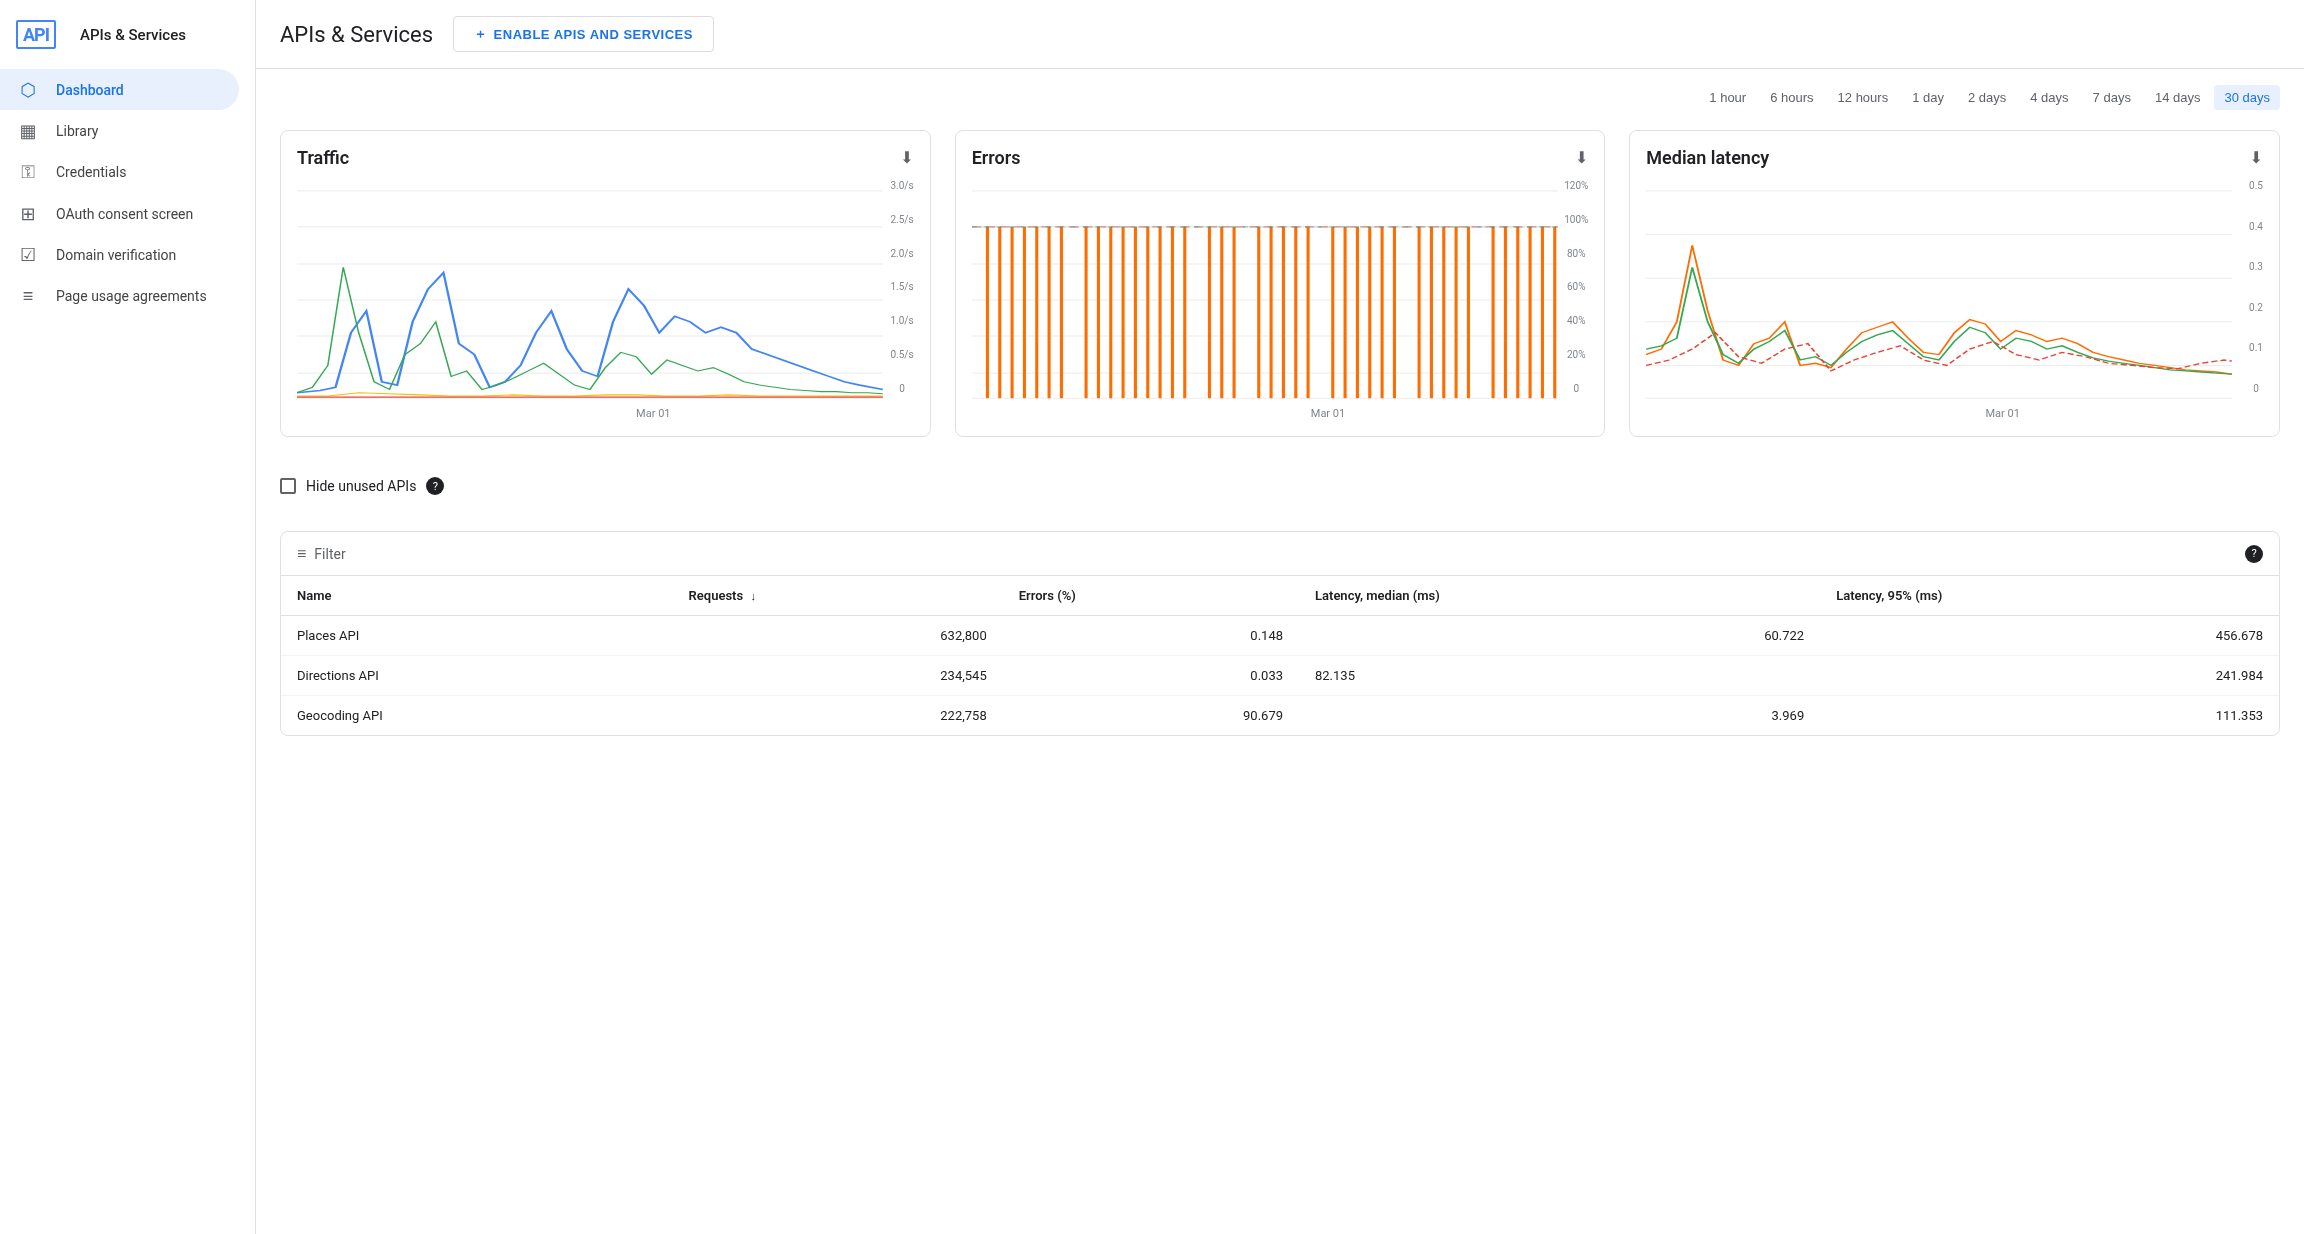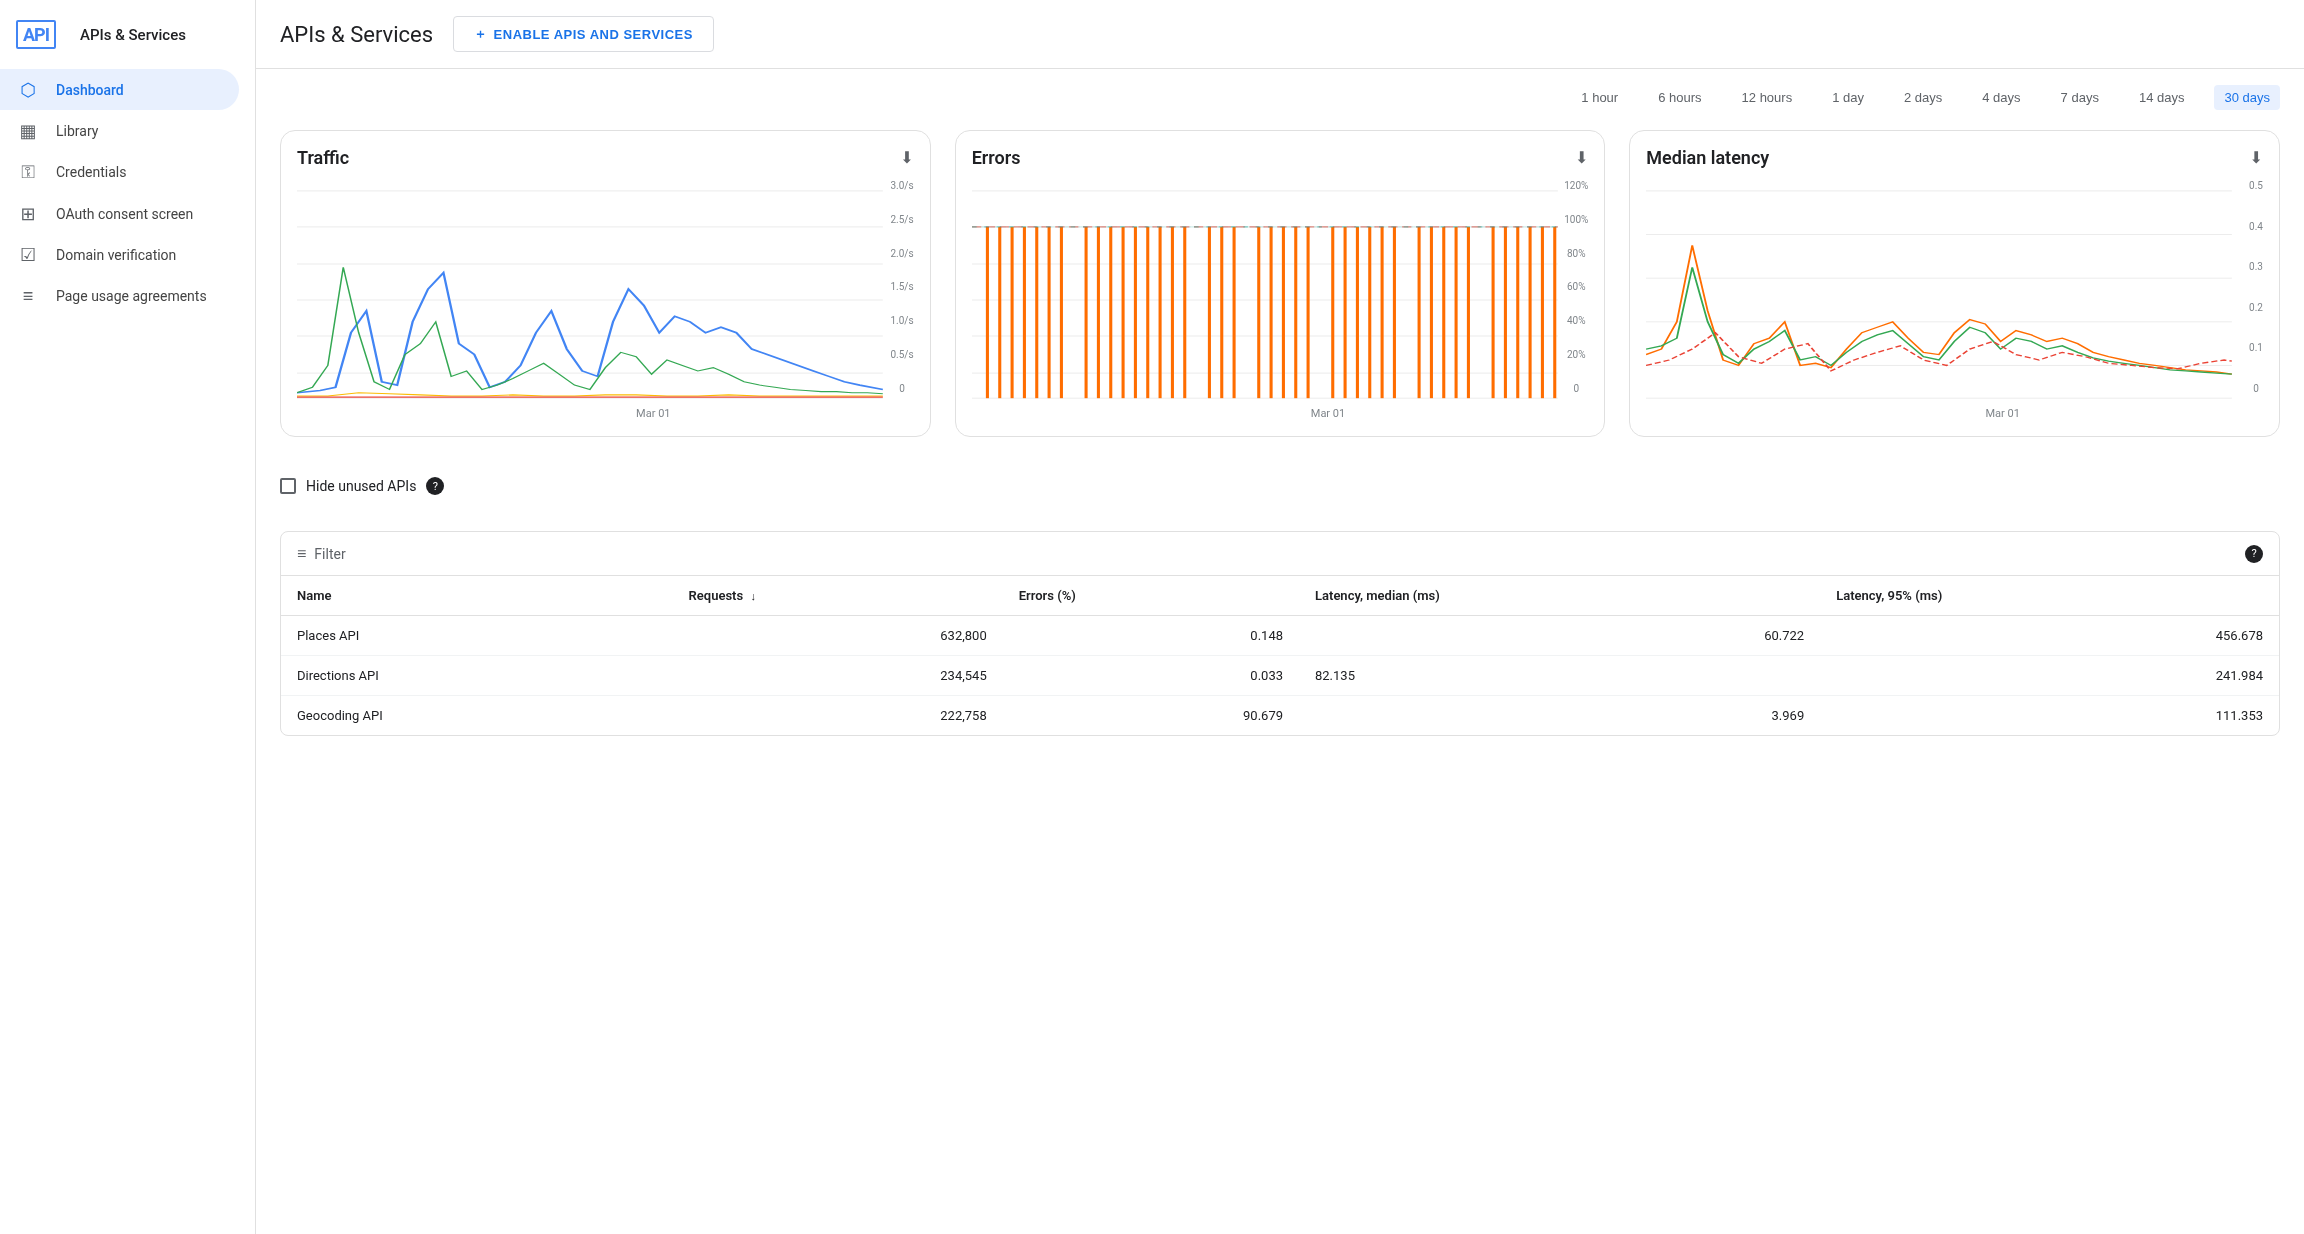--- a/index.html
+++ b/index.html
@@ -82,21 +82,21 @@
       cursor: pointer;
       letter-spacing: 0.5px;
     }
 
     .content-area { padding: 16px 24px; }
 
     
     .time-filters {
       display: flex;
       justify-content: flex-end;
-      gap: 20px;
+      gap: 4px;
       margin-bottom: 20px;
       align-items: center;
     }
     .time-btn {
       padding: 5px 10px;
       border: none;
       background: transparent;
       color: #5f6368;
       font-size: 13px;
       cursor: pointer;
@@ -111,21 +111,21 @@
 
     
     .charts-grid {
       display: grid;
       grid-template-columns: 1fr 1fr 1fr;
       gap: 24px;
       margin-bottom: 40px;
     }
     .chart-card {
       border: 1px solid #e0e0e0;
-      border-radius: 15px;
+      border-radius: 8px;
       padding: 16px;
       position: relative;
     }
     .chart-header {
       display: flex;
       align-items: center;
       justify-content: space-between;
       margin-bottom: 12px;
     }
     .chart-title { font-size: 18px; font-weight: 600; color: #202124; }

